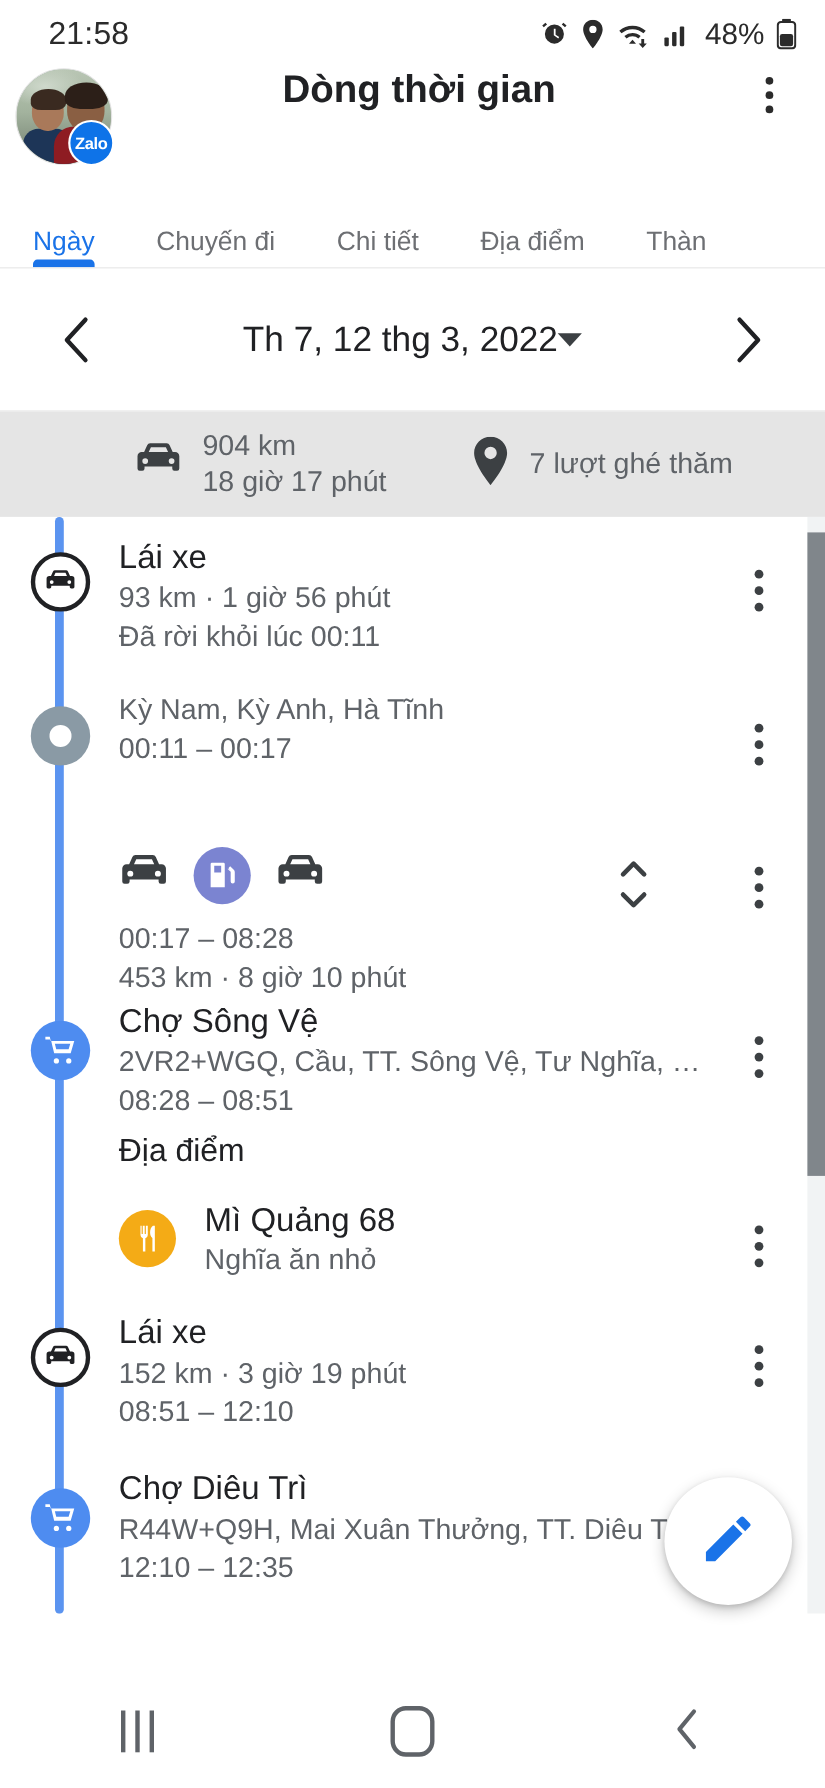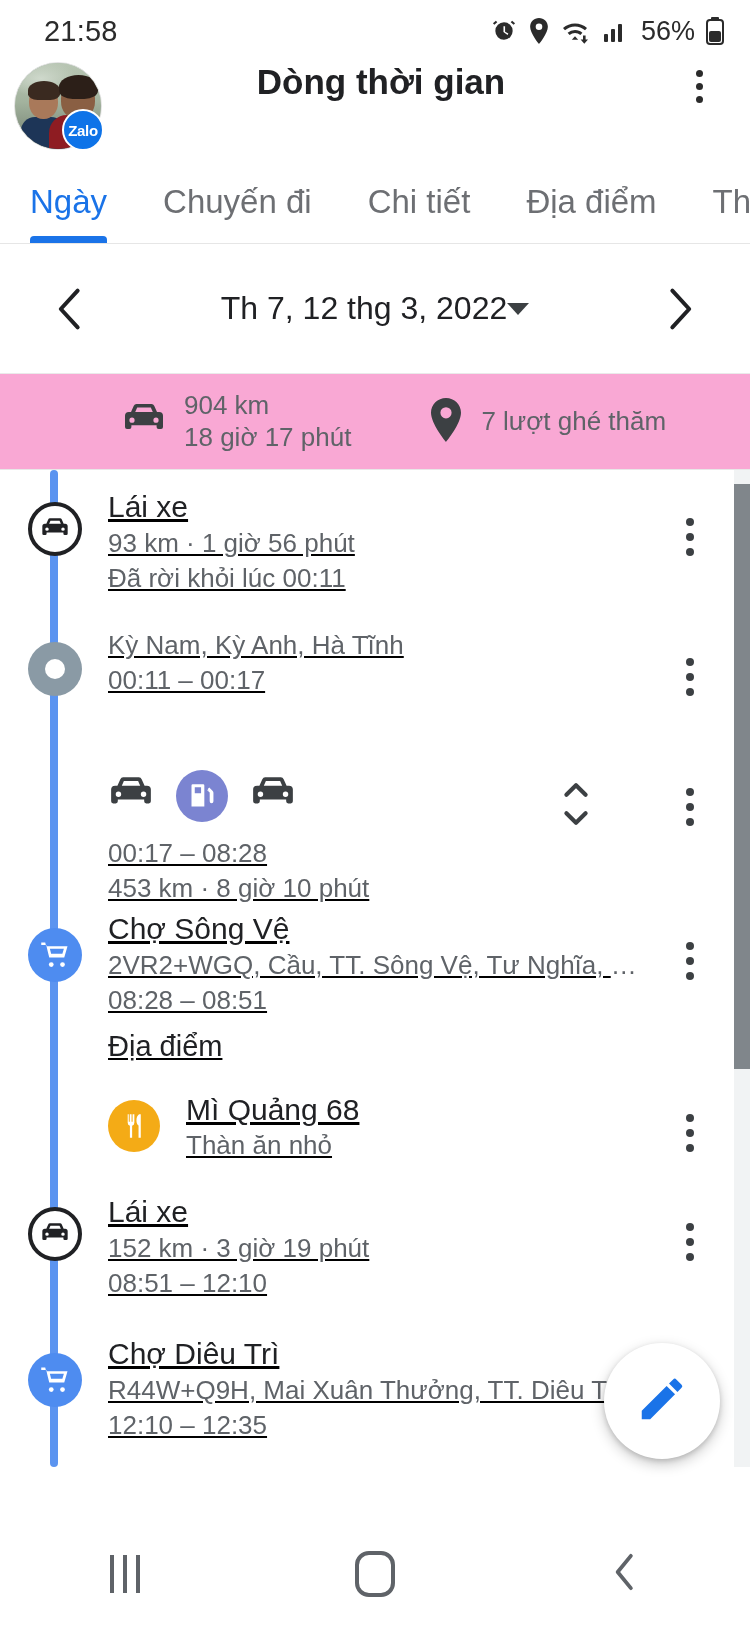--- a/index.html
+++ b/index.html
@@ -67,21 +67,21 @@
     align-items: center; gap: 6px; padding: 8px 0; cursor: pointer; }
   .overflow-dots i { width: 7px; height: 7px; border-radius: 50%; background: #2b2b2b; display:block; }
 
   
   .tabs {
     display: flex; align-items: flex-end; height: 86px;
     padding-left: 30px; gap: 56px; border-bottom: 1px solid #e6e6e6;
     overflow: hidden; white-space: nowrap;
   }
   .tab {
-    font-size: 33px; color: #6d6f73; padding-bottom: 22px; position: relative;
+    font-size: 24px; color: #6d6f73; padding-bottom: 9px; position: relative;
     cursor: pointer;
   }
   .tab.active { color: #1a73e8; }
   .tab.active::after {
     content: ""; position: absolute; left: 0; right: 0; bottom: 0;
     height: 7px; border-radius: 4px 4px 0 0; background: #1a73e8;
   }
 
   
   .datebar {
@@ -94,21 +94,21 @@
     font-size: 32px; color: #202124; justify-content: space-between;
   }
   .caret-down {
     width: 0; height: 0; border-left: 11px solid transparent;
     border-right: 11px solid transparent; border-top: 12px solid #3c4043;
   }
 
   
   .summary {
     height: 96px; display: flex; align-items: center; gap: 0;
-    padding-left: 122px; border-bottom: 1px solid #e8e8e8; background: #f9a8d4;
+    padding-left: 122px; border-bottom: 1px solid #e8e8e8; background: #e5e5e5;
   }
   .sum-item { display: flex; align-items: center; gap: 18px; }
   .sum-item.visits { margin-left: 78px; }
   .sum-text { display: flex; flex-direction: column; font-size: 26px; color: #5f6368; line-height: 1.22; }
   .sum-single { font-size: 26px; color: #5f6368; }
 
   
   .timeline { position: relative; height: 997px; overflow: hidden; }
   .rail {
     position: absolute; left: 50px; top: 0; bottom: 0; width: 8px;
@@ -121,21 +121,21 @@
     background: #fff; border: 4px solid #202124;
   }
   .marker.place-gray {
     width: 54px; height: 54px; border-radius: 50%; background: #8a9aa5;
   }
   .marker.place-gray::after {
     content:""; width: 20px; height: 20px; border-radius: 50%; background:#fff;
   }
   .marker.cart { width: 54px; height: 54px; border-radius: 50%; background: #4e8cf0; }
 
-  .entry-body { position: absolute; left: 108px; right: 96px; text-decoration: underline; }
+  .entry-body { position: absolute; left: 108px; right: 96px; }
   .entry-title { font-size: 30px; color: #202124; line-height: 1.28; }
   .entry-sub { font-size: 26px; color: #5f6368; line-height: 1.34;
     white-space: nowrap; overflow: hidden; text-overflow: ellipsis; }
   .row-dots {
     position: absolute; right: 40px; width: 40px;
     display:flex; flex-direction: column; align-items:center; gap:7px; cursor:pointer;
   }
   .row-dots i { width: 8px; height: 8px; border-radius:50%; background:#3c4043; display:block; }
 
   .seg-icons { display:flex; align-items:center; gap: 22px; margin-bottom: 14px; }
@@ -207,21 +207,21 @@
           <path d="M22 17.5h2.6v4H27l-3.7 4.2-3.7-4.2H22z"></path>
         </svg>
       </span>
       <span>
         <svg width="26" height="26" viewBox="0 0 26 26" fill="#2b2b2b">
           <rect x="2" y="16" width="4" height="8" rx="1"></rect>
           <rect x="9" y="11" width="4" height="13" rx="1"></rect>
           <rect x="16" y="6" width="4" height="18" rx="1"></rect>
         </svg>
       </span>
-      <span class="battery-pct">56%</span>
+      <span class="battery-pct">48%</span>
       <span>
         <svg width="18" height="28" viewBox="0 0 18 28">
           <rect x="5" y="0" width="8" height="4" rx="1" fill="#2b2b2b"></rect>
           <rect x="1" y="3" width="16" height="24" rx="3" fill="none" stroke="#2b2b2b" stroke-width="2"></rect>
           <rect x="3" y="14" width="12" height="11" rx="2" fill="#2b2b2b"></rect>
         </svg>
       </span>
     </div>
   </div>
 
@@ -392,21 +392,21 @@
       <div class="entry-body" style="top:200px;">
         <div class="place-row">
           <span class="place-ico">
             <svg width="28" height="28" viewBox="0 0 24 24" fill="#fff">
               <path d="M6.6 2v7.2a2.6 2.6 0 001.9 2.5V22h1.9v-10.3a2.6 2.6 0 001.9-2.5V2h-1.5v6.4h-.9V2H8.4v6.4h-.9V2z"></path>
               <path d="M16.3 2c-1.5 1.1-2.2 3-2.2 5.2 0 2 .6 3.5 1.8 4.3V22h1.9V2z"></path>
             </svg>
           </span>
           <span class="place-txt">
             <span class="place-name">Mì Quảng 68</span>
-            <span class="place-cat">Thàn ăn nhỏ</span>
+            <span class="place-cat">Nghĩa ăn nhỏ</span>
           </span>
         </div>
       </div>
       <div class="row-dots" style="top:224px;">
           <i></i>
           <i></i>
           <i></i>
         </div>
     </div>
 

